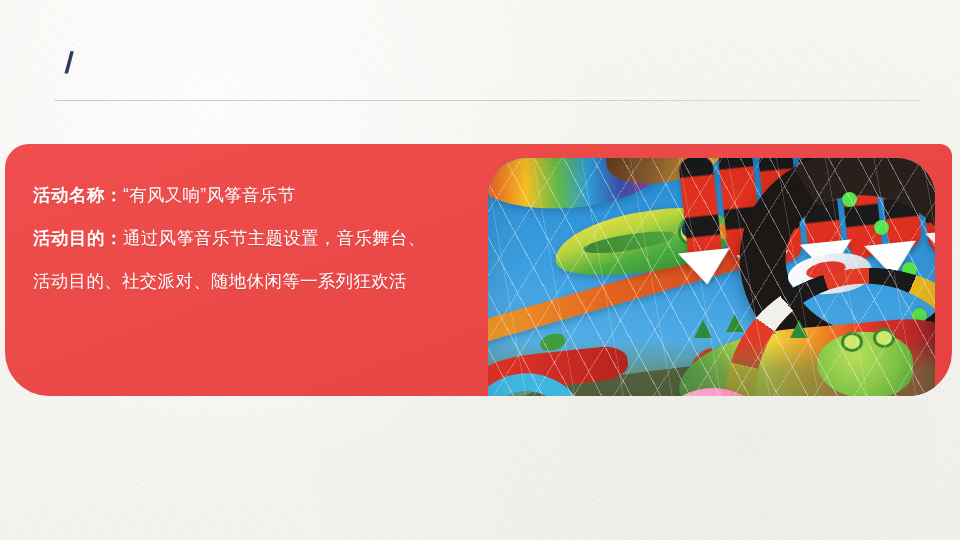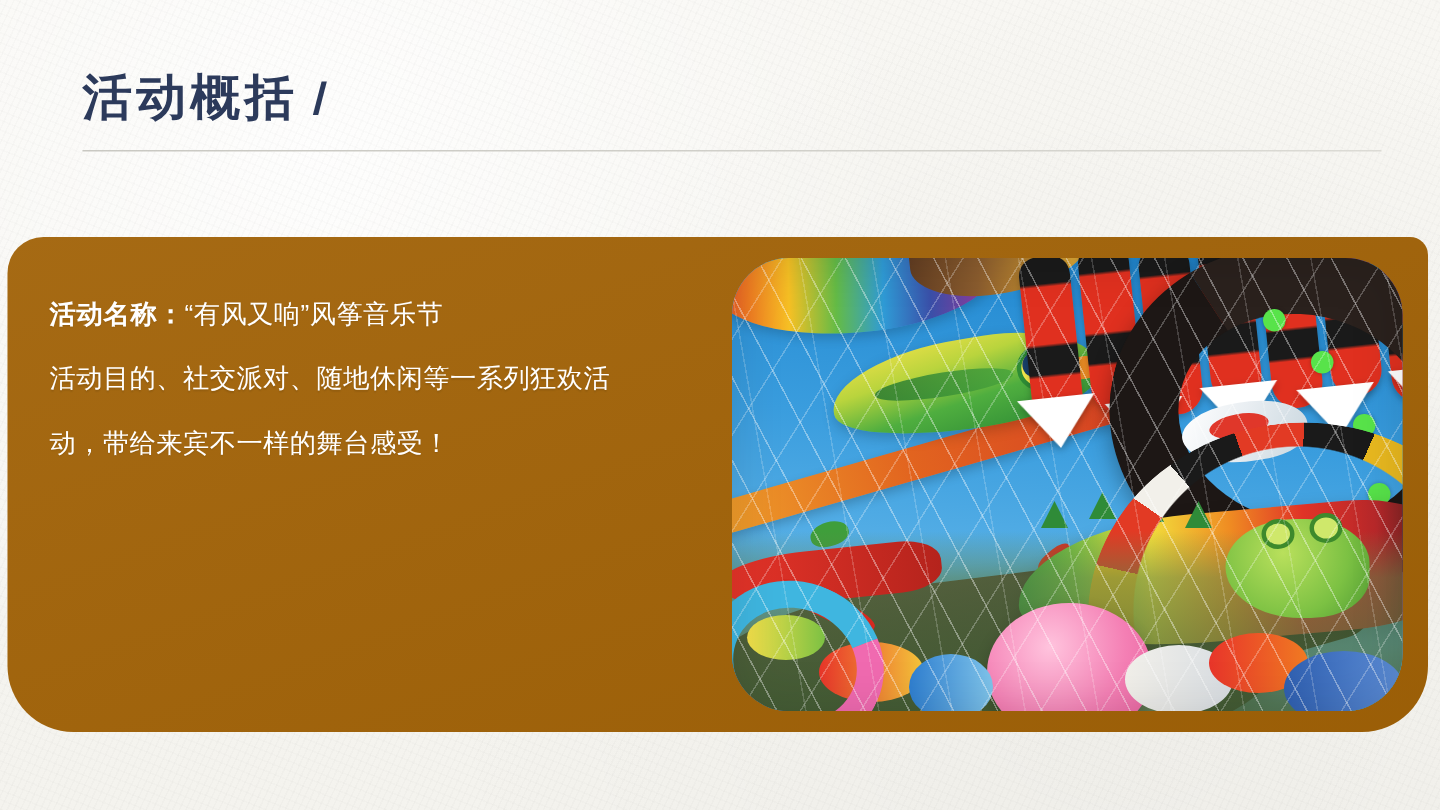--- a/index.html
+++ b/index.html
@@ -62,23 +62,23 @@
   #title-rule {
     position:absolute;
     left:0; top:54px;
     width:866px; height:1px;
     background:linear-gradient(90deg,#c9c8c2 0%,#d3d2cc 70%,#dcdbd5 100%);
   }
 
   
   #green-panel {
     position:absolute;
-    left:5px; top:158px;
-    width:947px; height:330px;
-    background:#a16207;
+    left:5px; top:144px;
+    width:947px; height:252px;
+    background:#ef4444;
     border-radius:24px 12px 44px 44px;
     overflow:hidden;
   }
   #green-panel::after{
     content:"";
     position:absolute; inset:0;
     background:linear-gradient(160deg, rgba(255,255,255,0.05), rgba(0,0,0,0.04));
     pointer-events:none;
   }
 
@@ -422,40 +422,41 @@
 </style>
 </head>
 <body>
 
 <div id="slide">
 
   <div id="paper-texture"></div>
 
   <div id="header">
     <div id="title-row">
-      <span id="title-cn">活动概括</span>
       <span id="title-slash">/</span>
     </div>
     <div id="title-rule"></div>
   </div>
 
   <div id="green-panel">
 
     <div id="info-list">
 
       <div class="info-line">
         <span class="info-label">活动名称：</span><span class="info-value">“有风又响”风筝音乐节</span>
       </div>
 
 
 
 
+      <div class="info-line">
+        <span class="info-label">活动目的：</span><span class="info-value">通过风筝音乐节主题设置，音乐舞台、</span>
+      </div>
 
       <div class="info-cont">活动目的、社交派对、随地休闲等一系列狂欢活</div>
-      <div class="info-cont">动，带给来宾不一样的舞台感受！</div>
     </div>
 
     <div id="photo">
       <div class="layer" id="sky"></div>
 
       <div id="orange-diag"></div>
 
       <div id="kite-rainbow"></div>
       <div id="kite-rainbow-dark"></div>
 

